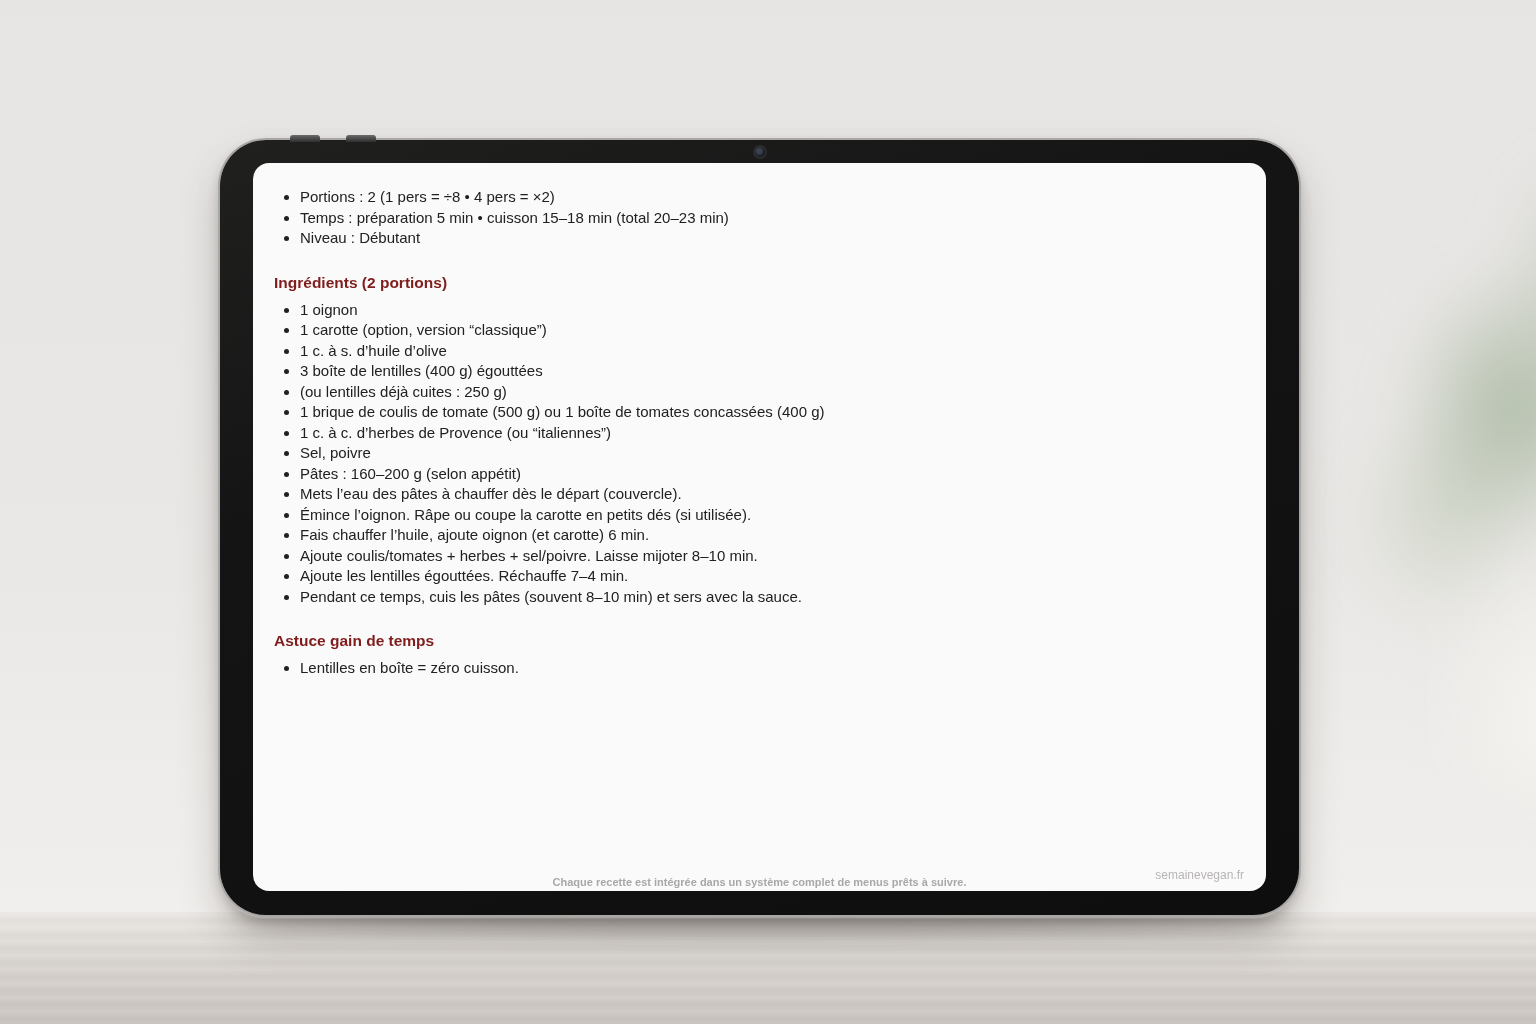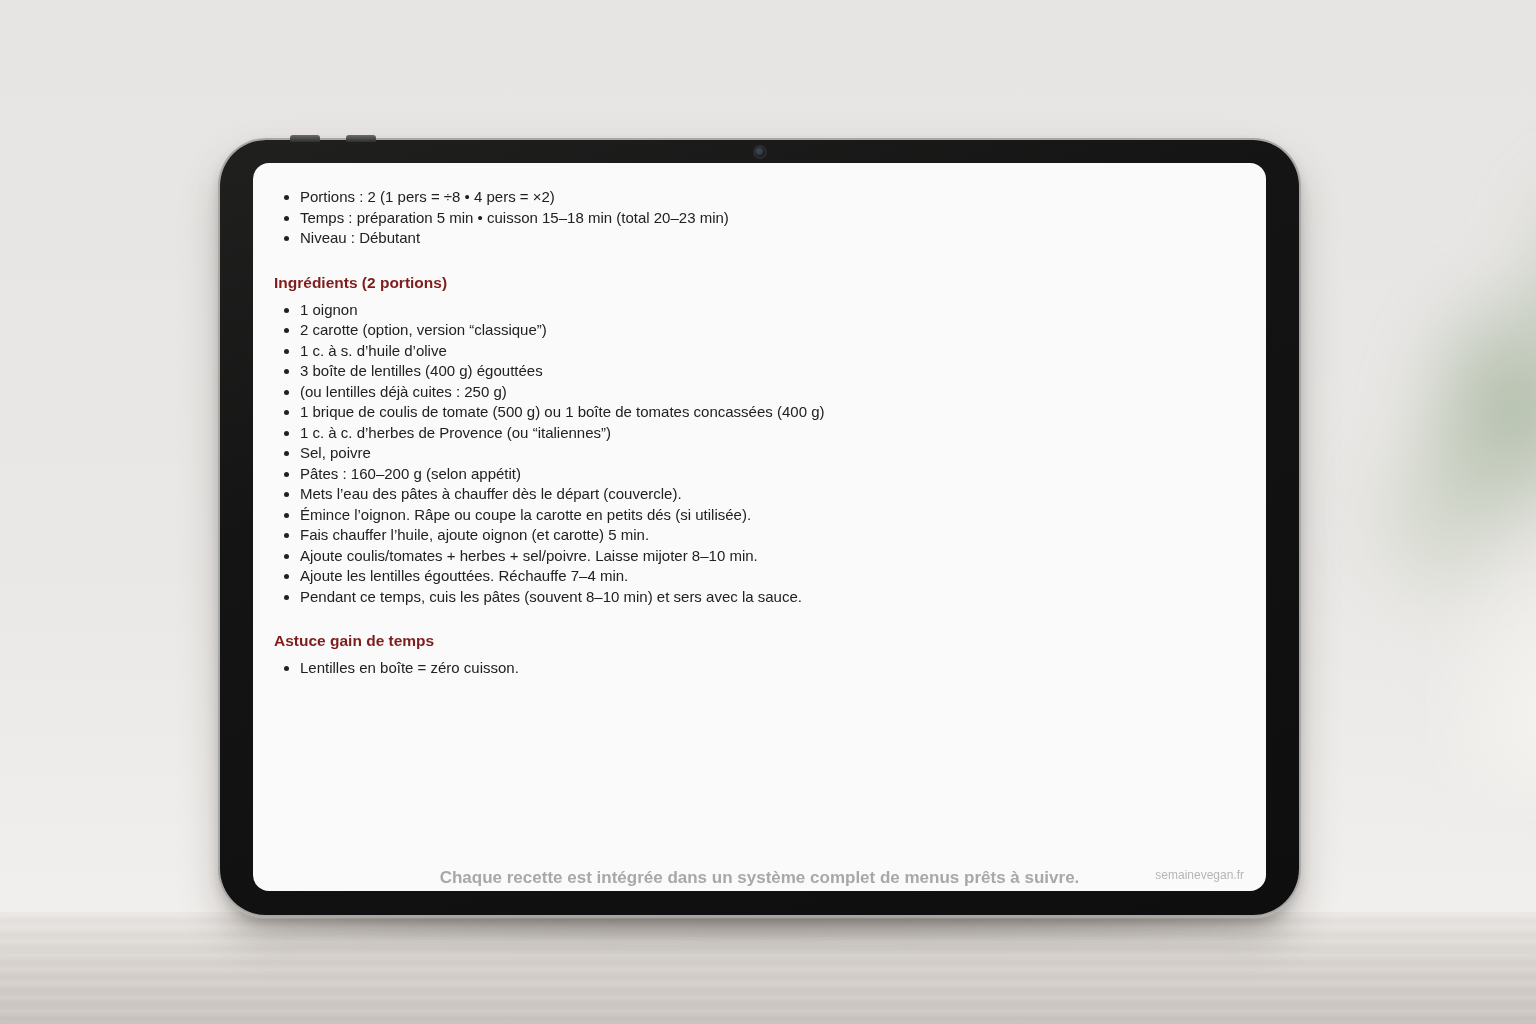--- a/index.html
+++ b/index.html
@@ -38,21 +38,21 @@
   
   .screen{position:absolute;left:33px;right:33px;top:23px;bottom:24px;border-radius:16px;
         background:#fbfafa;overflow:hidden;}
   .doc{position:absolute;inset:0;padding:10px 0 0 21px;box-sizing:border-box;color:#1e1e1e;}
   .doc-title{margin:0;font-size:25px;line-height:30px;font-weight:bold;color:#1b3a6d;letter-spacing:.2px;}
   ul.blist{margin:0;padding:0 0 0 26px;width:560px;box-sizing:border-box;list-style:disc;}
   ul.blist.meta{margin-top:14px;}
   ul.blist li{font-size:15px;line-height:20.5px;color:#212121;}
   .sec-heading{margin:23px 0 7px 0;font-size:15.5px;line-height:21px;font-weight:bold;color:#7f1d1d;}
   .footer-note{position:absolute;left:0;right:0;bottom:3px;text-align:center;
-        font-size:17px;font-weight:bold;color:#a9a7a7;}
+        font-size:11px;font-weight:bold;color:#a9a7a7;}
   .brand{position:absolute;right:22px;bottom:9px;font-size:12px;color:#b7b5b4;margin-top:40px;}
 </style>
 </head>
 <body>
 
 <div class="scene">
   <div class="wall"></div>
   <div class="plant"></div>
   <div class="desk"></div>
   <div class="tablet-shadow"></div>
@@ -68,34 +68,34 @@
 
         <ul class="blist meta">
           <li>Portions : 2 (1 pers = ÷8 • 4 pers = ×2)</li>
           <li>Temps : préparation 5 min • cuisson 15–18 min (total 20–23 min)</li>
           <li>Niveau : Débutant</li>
         </ul>
 
         <h2 class="sec-heading">Ingrédients (2 portions)</h2>
         <ul class="blist">
           <li>1 oignon</li>
-          <li>2 carotte (option, version “classique”)</li>
+          <li>1 carotte (option, version “classique”)</li>
           <li>1 c. à s. d’huile d’olive</li>
           <li>3 boîte de lentilles (400 g) égouttées</li>
           <li>(ou lentilles déjà cuites : 250 g)</li>
           <li>1 brique de coulis de tomate (500 g) ou 1 boîte de tomates concassées (400 g)</li>
           <li>1 c. à c. d’herbes de Provence (ou “italiennes”)</li>
           <li>Sel, poivre</li>
           <li>Pâtes : 160–200 g (selon appétit)</li>
         </ul>
 
         <ul class="blist">
           <li>Mets l’eau des pâtes à chauffer dès le départ (couvercle).</li>
           <li>Émince l’oignon. Râpe ou coupe la carotte en petits dés (si utilisée).</li>
-          <li>Fais chauffer l’huile, ajoute oignon (et carotte) 5 min.</li>
+          <li>Fais chauffer l’huile, ajoute oignon (et carotte) 6 min.</li>
           <li>Ajoute coulis/tomates + herbes + sel/poivre. Laisse mijoter 8–10 min.</li>
           <li>Ajoute les lentilles égouttées. Réchauffe 7–4 min.</li>
           <li>Pendant ce temps, cuis les pâtes (souvent 8–10 min) et sers avec la sauce.</li>
         </ul>
 
         <h2 class="sec-heading">Astuce gain de temps</h2>
         <ul class="blist">
           <li>Lentilles en boîte = zéro cuisson.</li>
         </ul>
 

